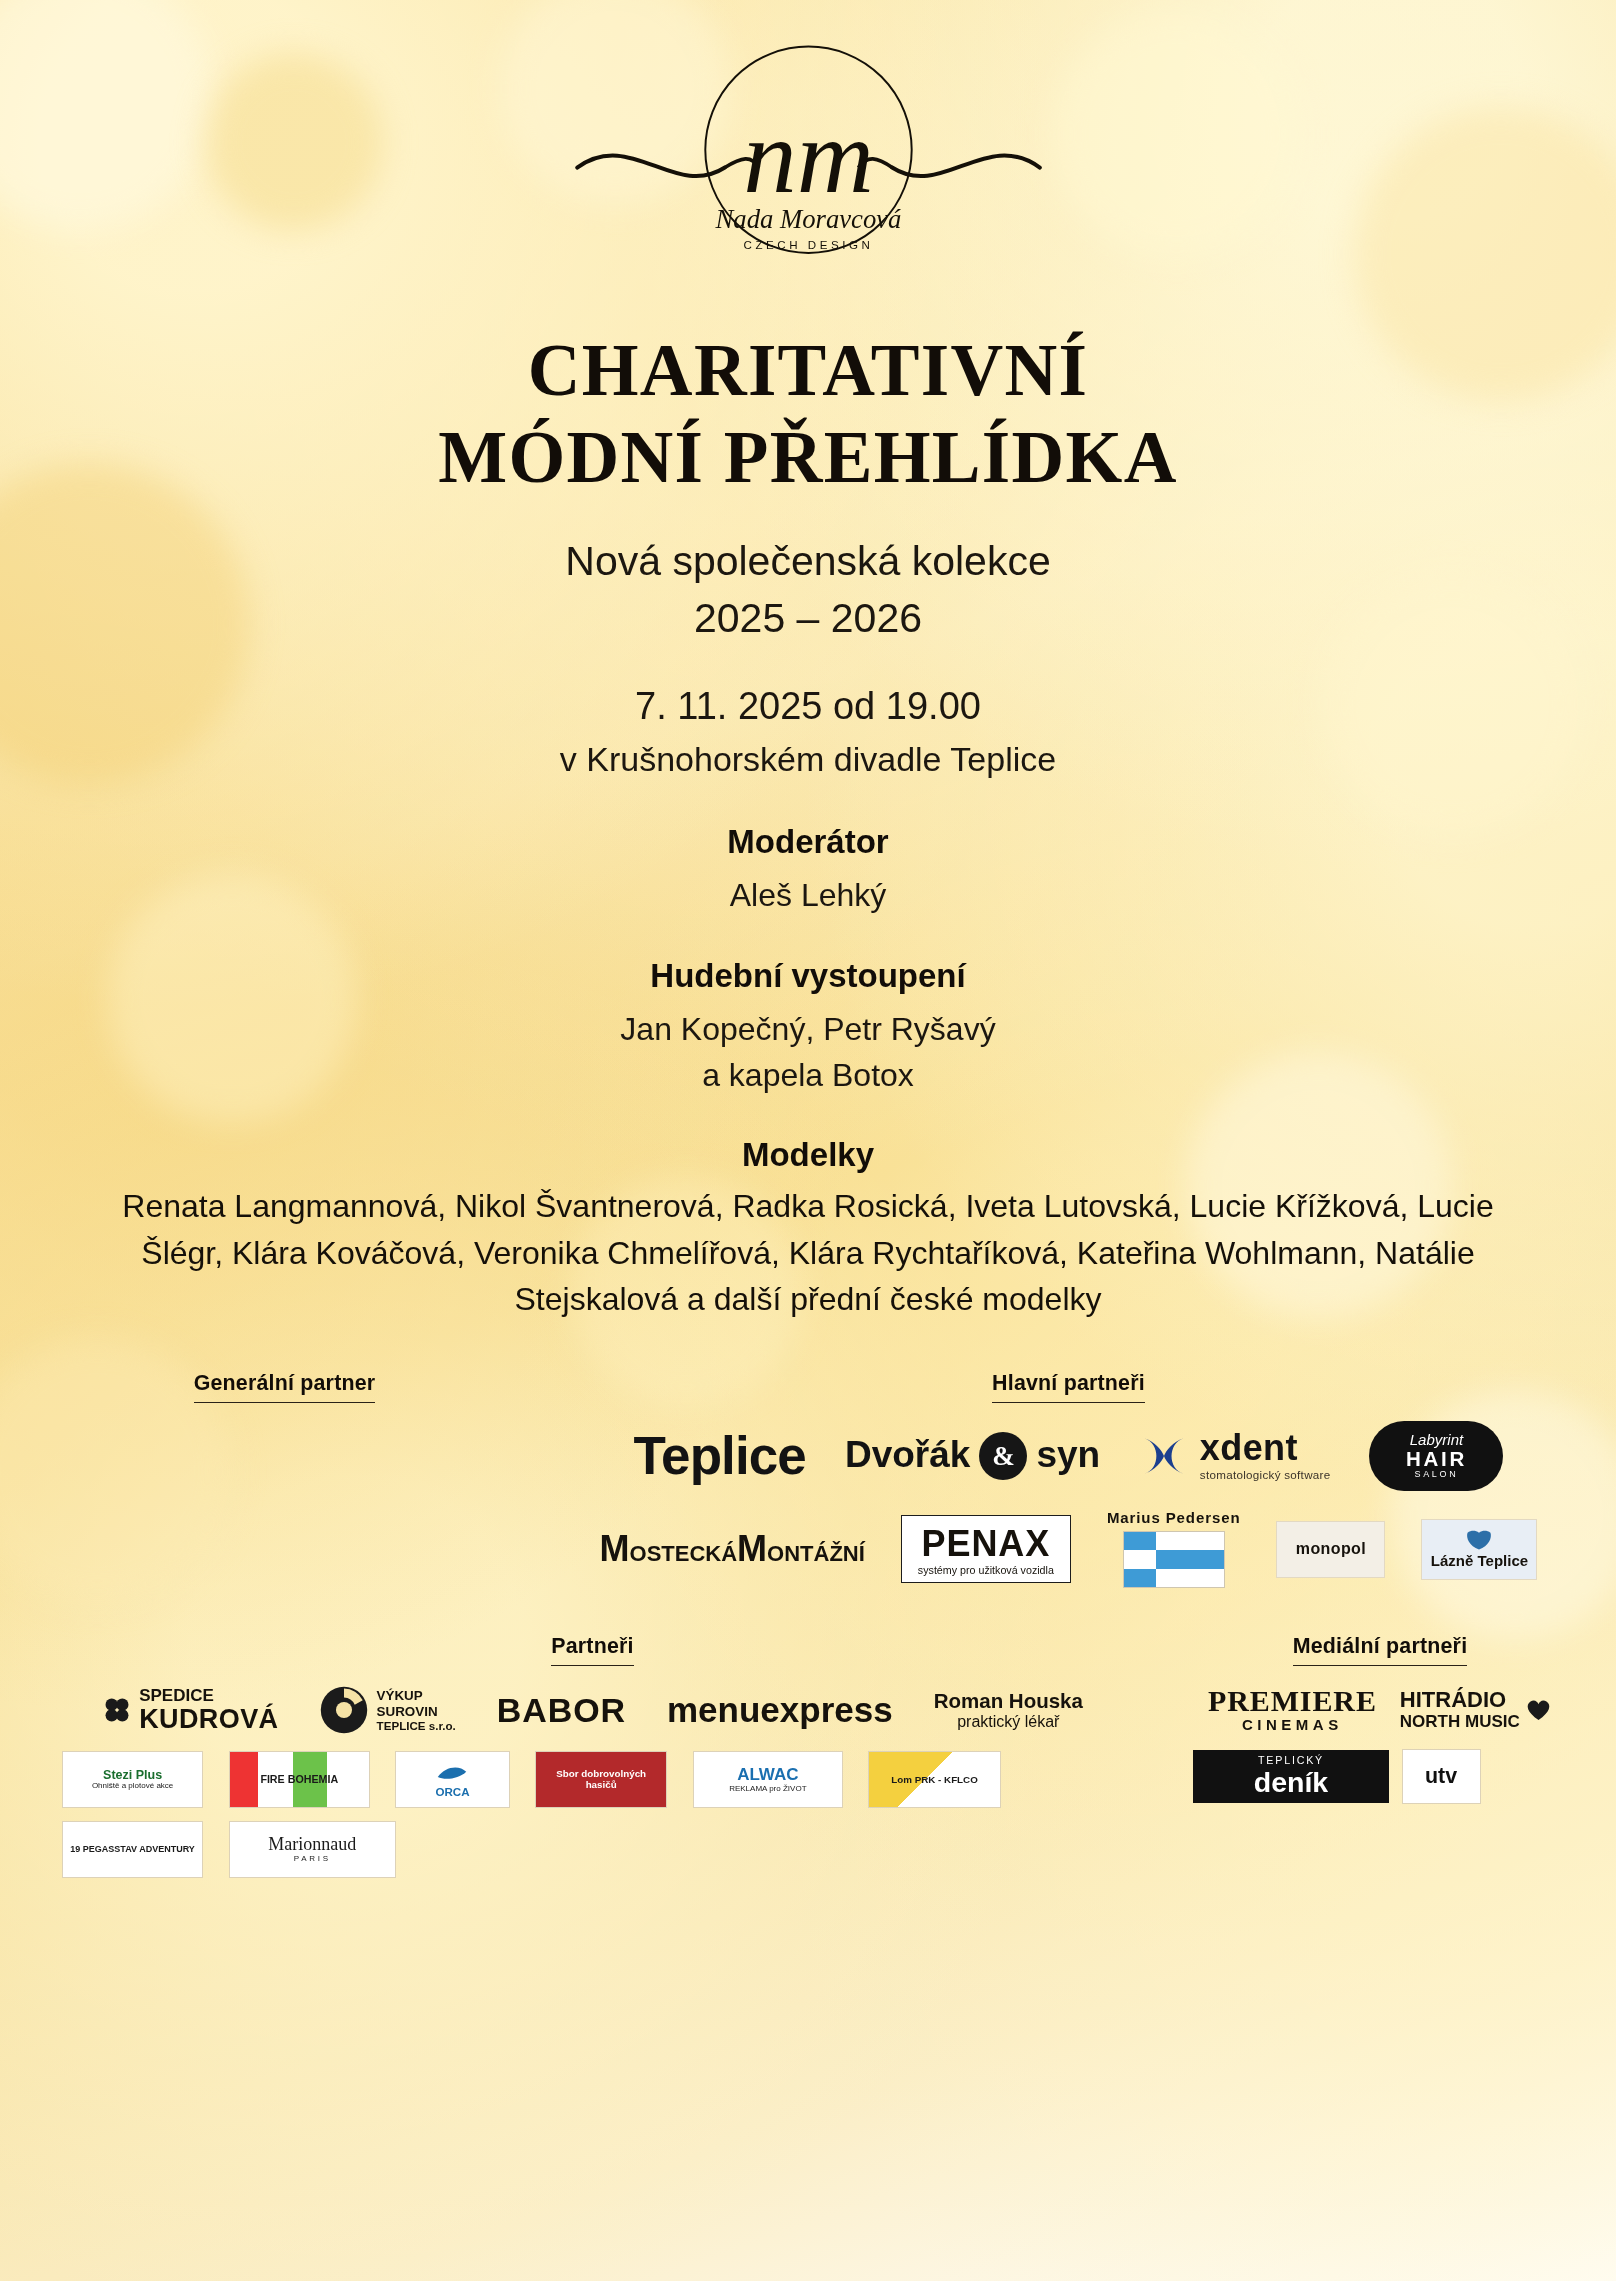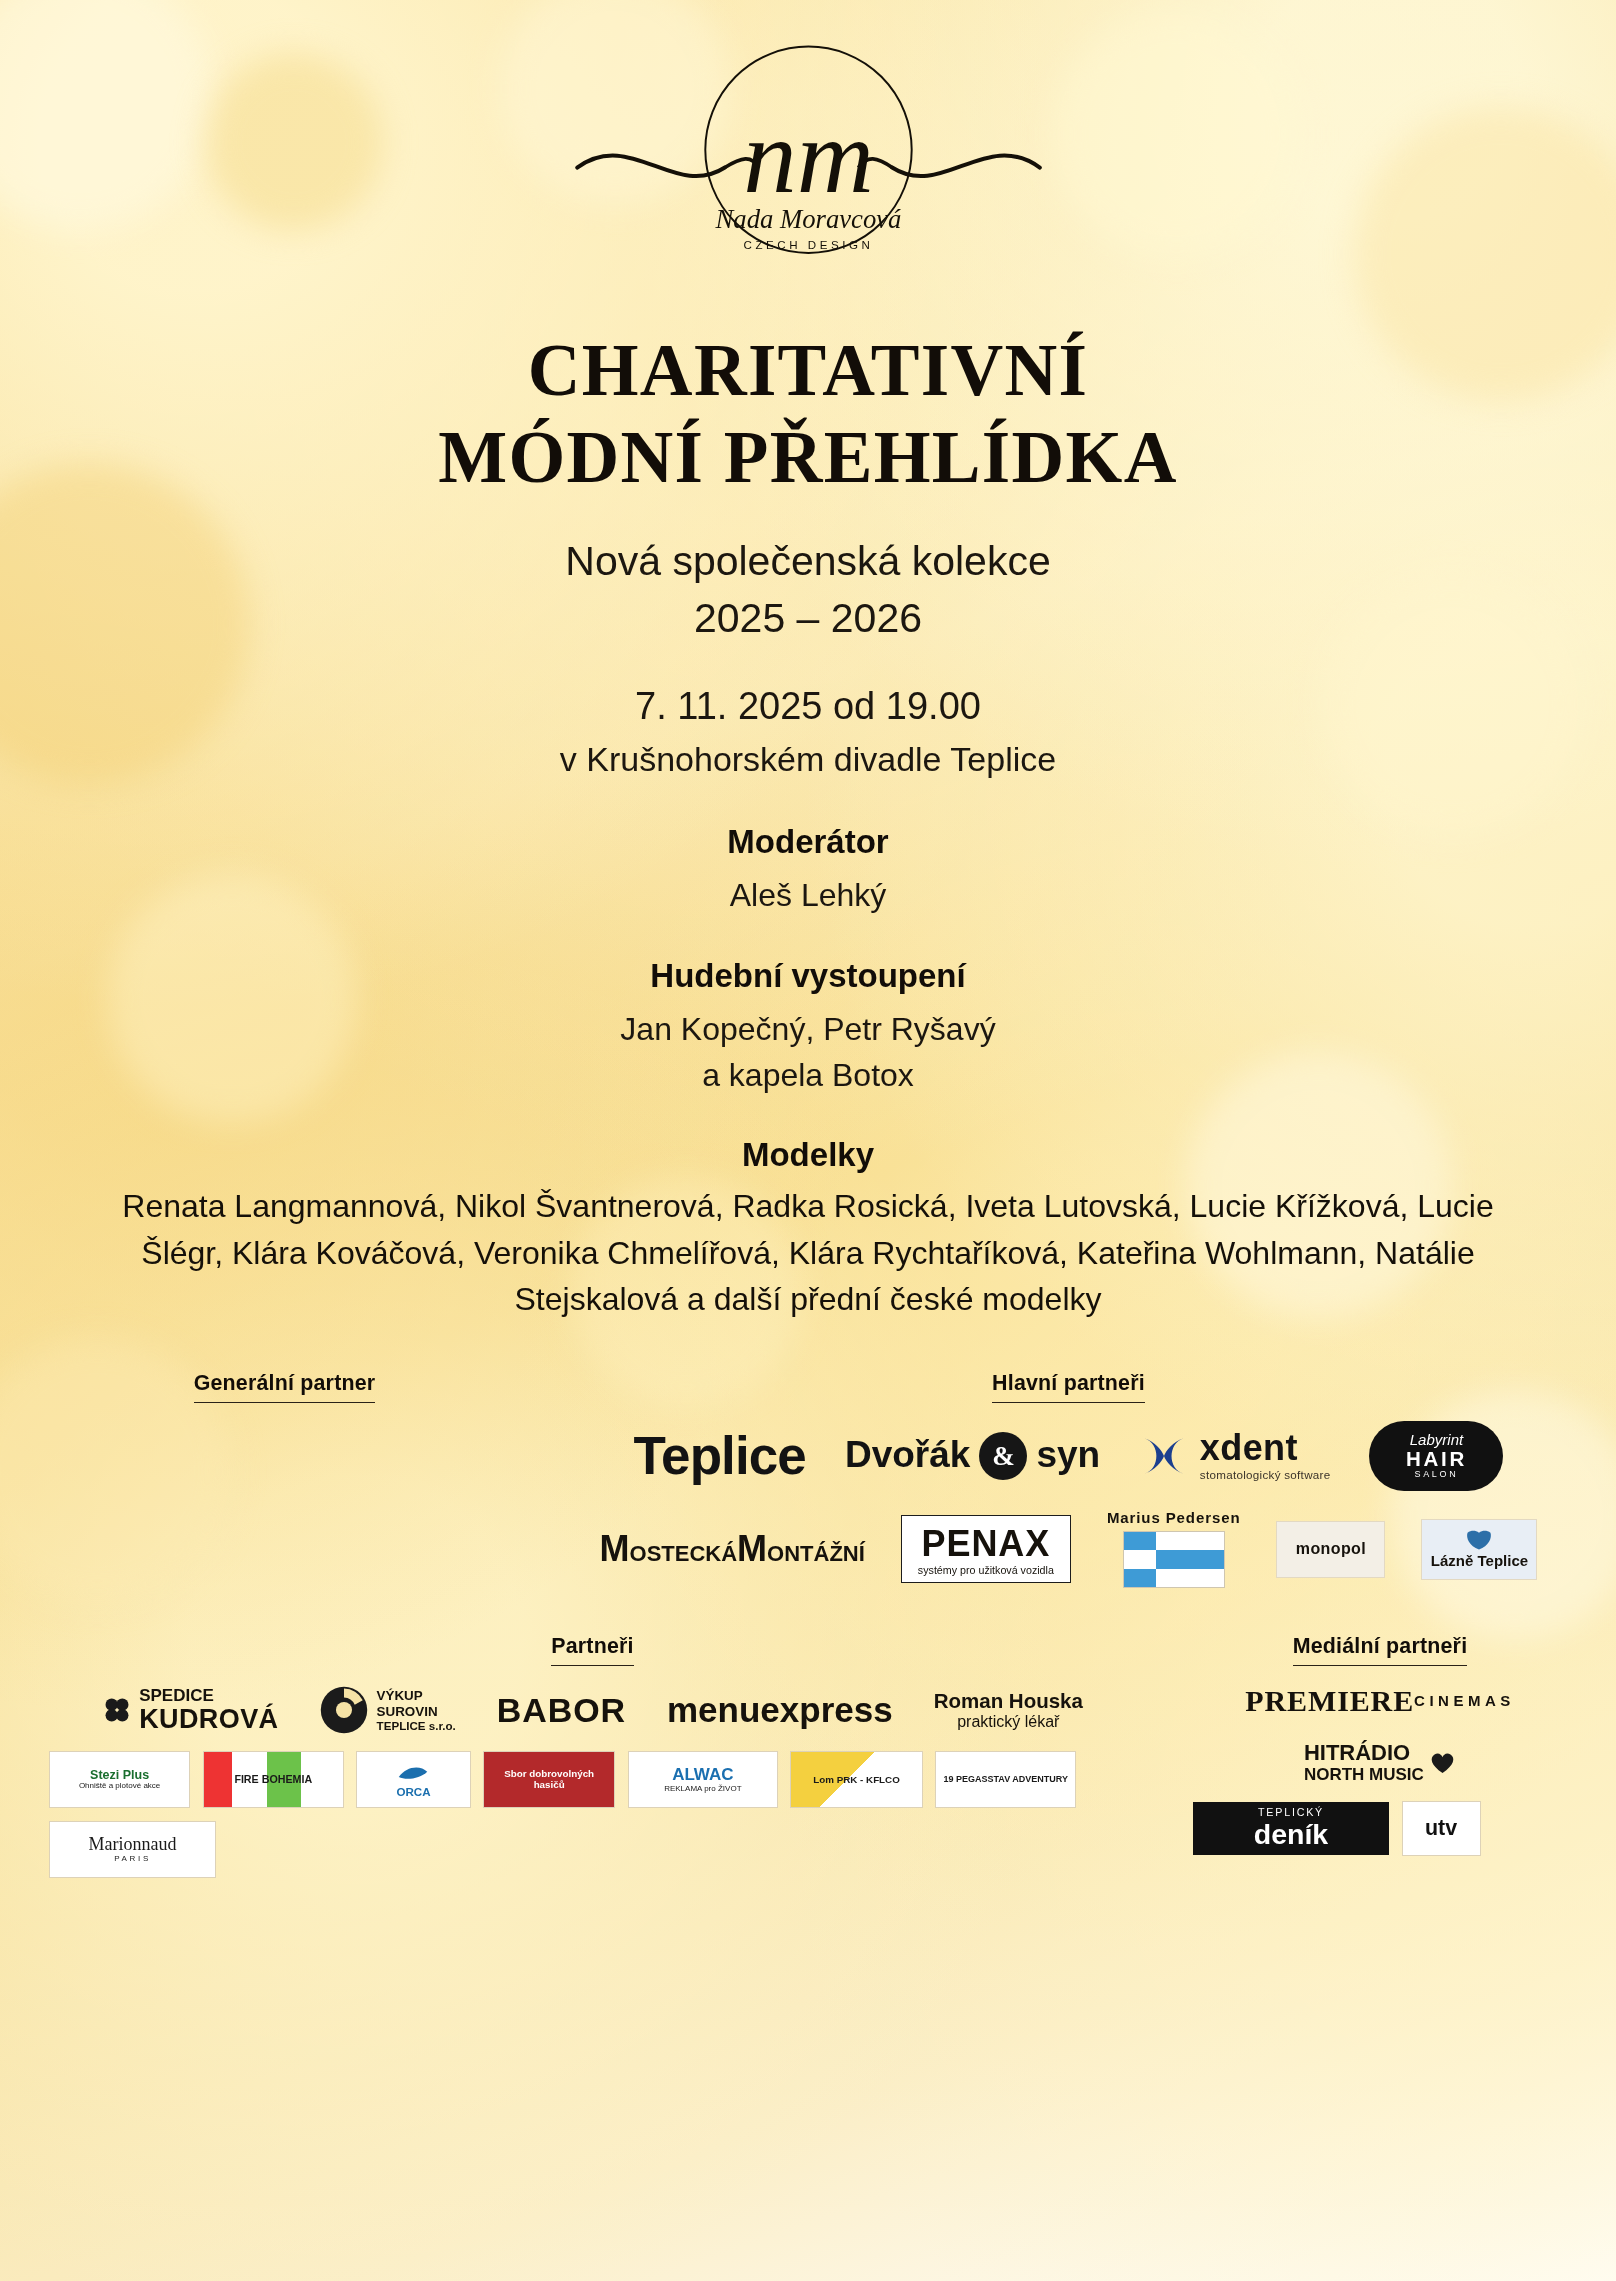--- a/index.html
+++ b/index.html
@@ -307,20 +307,21 @@
     min-width: 93px;
     padding: 0 7.1px;
     display: flex;
     align-items: center;
     justify-content: center;
     font-size: 12.5px;
     font-weight: bold;
     color: #1a1a1a;
     text-align: center;
     line-height: 1.1;
+    margin-left: 13px;
   }
   .denik {
     background: #111; color: #fff;
     width: 196px; height: 53px;
     display: flex; flex-direction: column;
     align-items: center; justify-content: center;
   }
   .denik .t { font-size: 10.7px; letter-spacing: 1.8px; }
   .denik .d { font-size: 28.5px; font-weight: bold; }
   .utv {
@@ -535,21 +536,21 @@
                 <span style="display:block;font-size:8px;letter-spacing:2.7px;font-weight:normal;">PARIS</span>
               </span>
             </div>
           </div>
         </div>
 
         <div class="pcol" style="width:374px;">
           <div class="ptitle">Mediální partneři</div>
 
           <div class="logo-row" style="margin-top:19.6px;gap:23px;">
-            <div class="logo premiere" style="flex-direction:row;">
+            <div class="logo premiere" style="flex-direction:column;">
               <span class="p">PREMIERE</span>
               <span class="c">CINEMAS</span>
             </div>
             <div class="logo hitradio">
               <span>
                 <span class="h" style="display:block;">HITRÁDIO</span>
                 <span style="display:block;font-size:17px;">NORTH MUSIC</span>
               </span>
               <svg width="27" height="23" viewBox="0 0 30 26" style="margin-left:5.3px;">
                 <path d="M15 25 C2 16, 0 8, 6 4 C10 1, 14 4, 15 7 C16 4, 20 1, 24 4 C30 8, 28 16, 15 25 Z" fill="#1a1a1a"></path>

